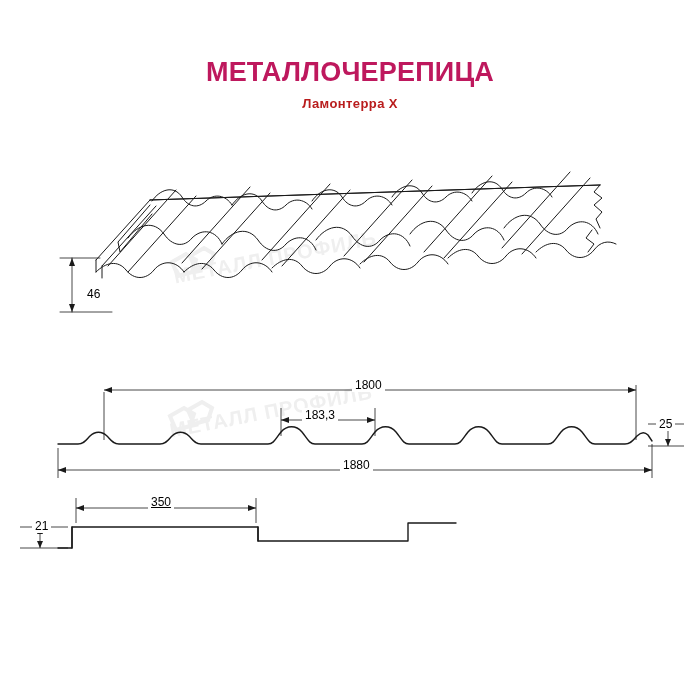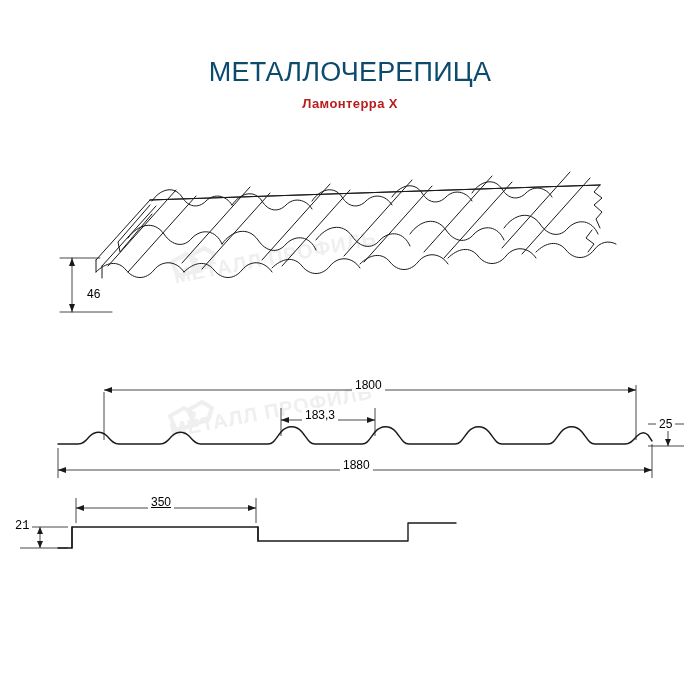--- a/index.html
+++ b/index.html
@@ -22,24 +22,24 @@
   }
   .title-block {
     position: absolute;
     left: 0;
     top: 58px;
     width: 700px;
     text-align: center;
   }
   .title {
     font-size: 27px;
-    font-weight: normal;
+    font-weight: bold;
     letter-spacing: 0.2px;
     line-height: 1.1;
-    color: #0c4a6e;
+    color: #be185d;
   }
   .subtitle {
     margin-top: 8px;
     font-size: 13px;
     font-weight: bold;
     letter-spacing: 0.4px;
     color: #b91c1c;
   }
   .drawing {
     position: absolute;
@@ -286,15 +286,15 @@
   <div class="dim-label" style="left:352px; top:378px;">1800</div>
 
   <div class="dim-label" style="left:302px; top:408px;">183,3</div>
 
   <div class="dim-label" style="left:656px; top:417px;">25</div>
 
   <div class="dim-label" style="left:340px; top:458px;">1880</div>
 
   <div class="dim-label" style="left:148px; top:495px;text-decoration:underline;">350</div>
 
-  <div class="dim-label" style="left:12px; top:519px;font-family:Liberation Mono, monospace;">21</div>
+  <div class="dim-label" style="left:32px; top:519px;">21</div>
 
 </div>
 
 </body></html>

